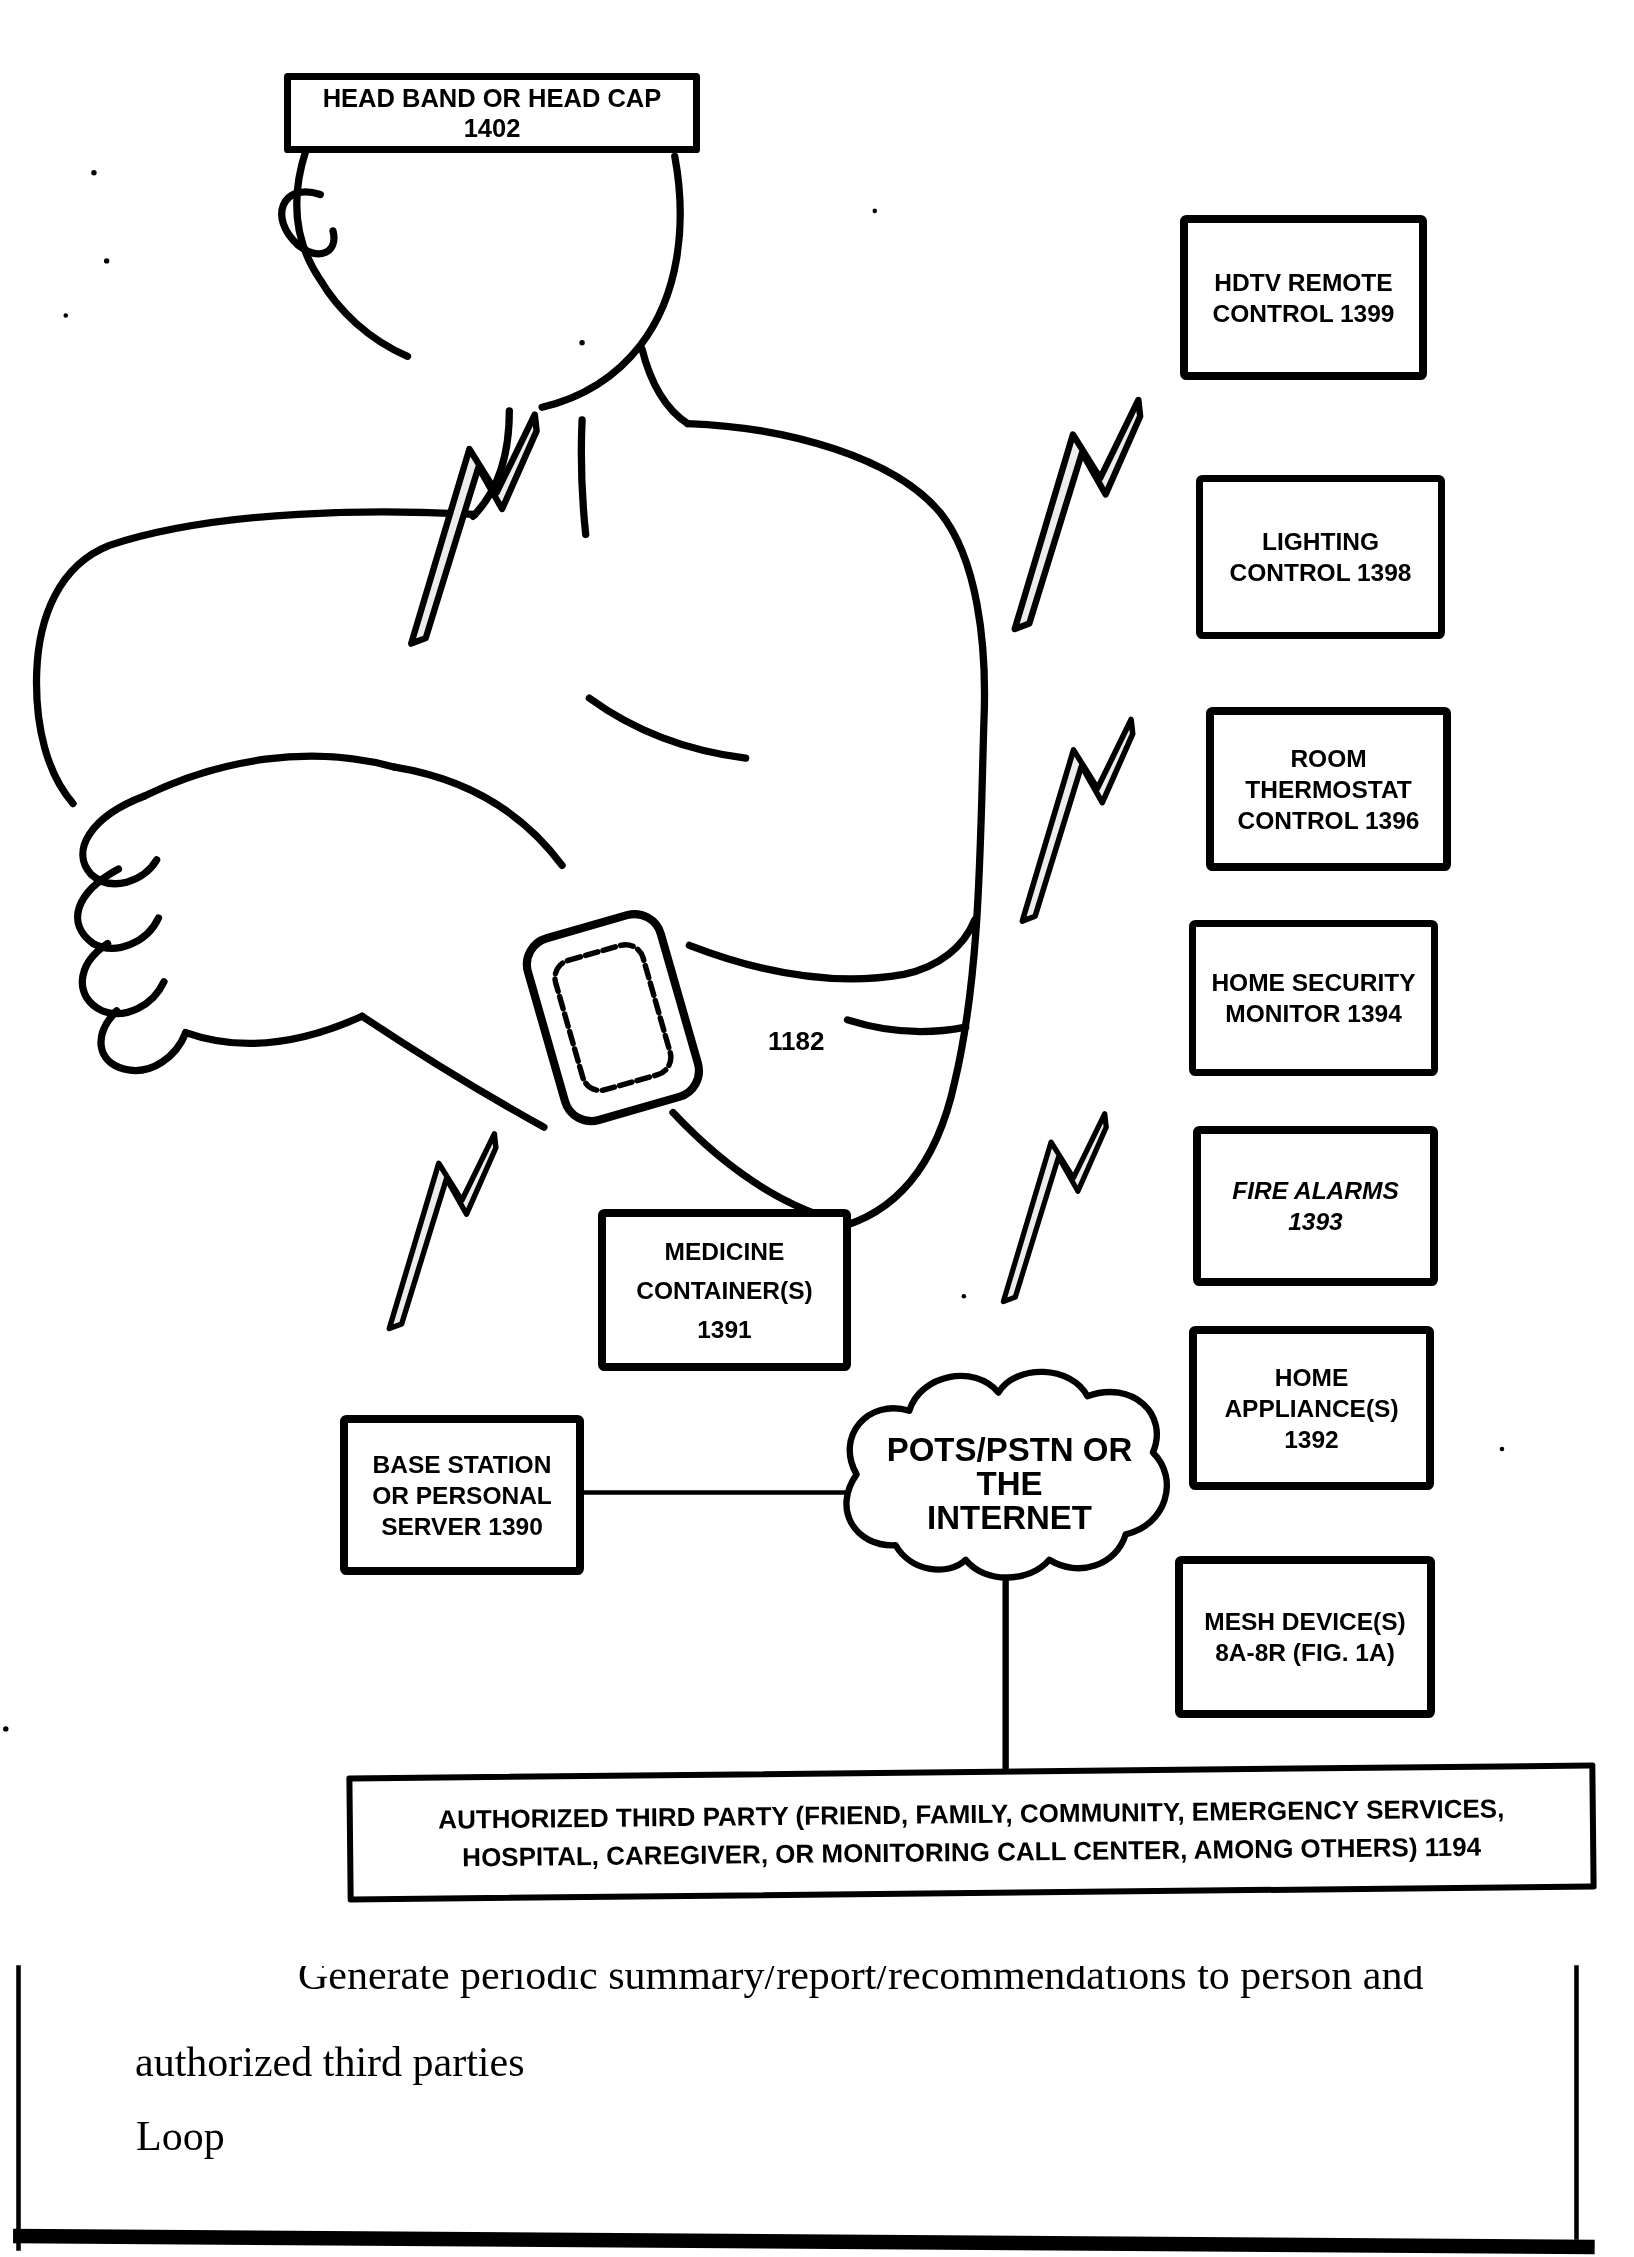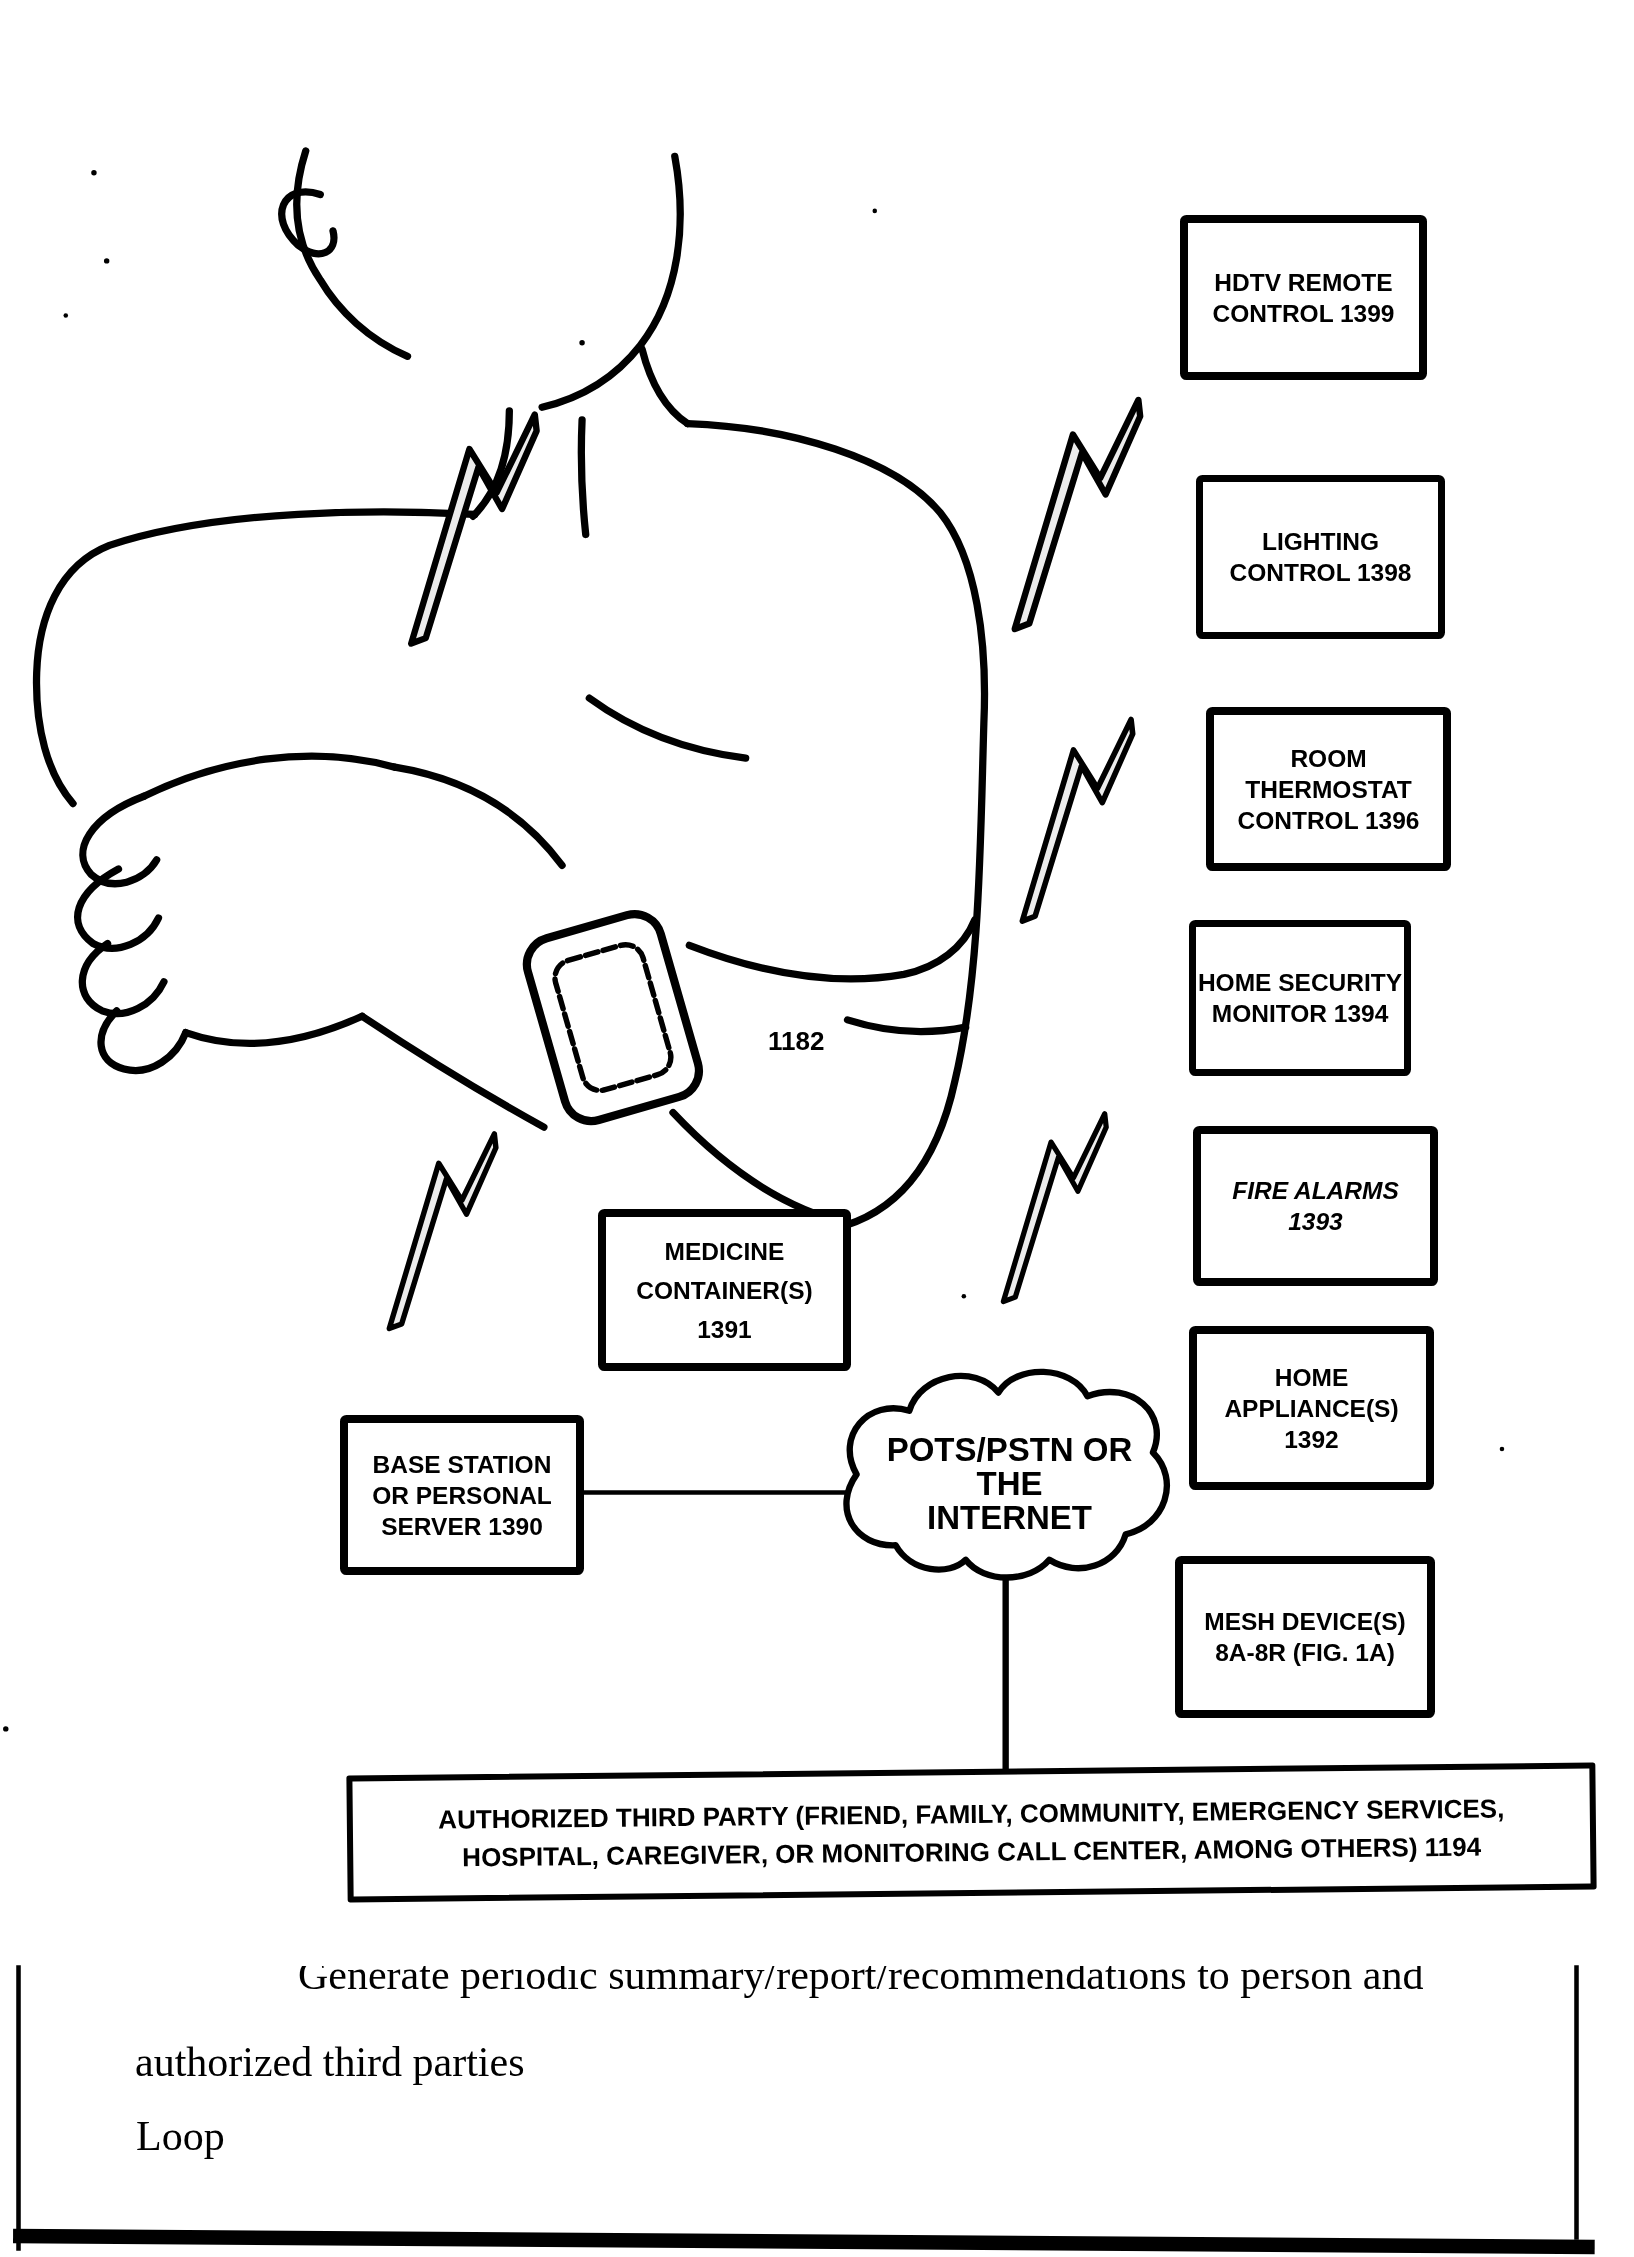--- a/index.html
+++ b/index.html
@@ -12,21 +12,21 @@
        font-weight:bold;font-size:24.5px;line-height:31px;letter-spacing:0px;}
   .box div{white-space:nowrap;}
   .thick{border-width:8.2px;}
   #headband-box{left:284px;top:73px;width:416px;height:80px;font-size:25.5px;line-height:30px;border-radius:3.6px;}
   #patch-box{left:524px;top:535px;width:129px;height:162px;}
   #medicine-box{left:598px;top:1209px;width:253px;height:162px;gap:8px;}
   #base-box{left:340px;top:1415px;width:244px;height:160px;}
   #hdtv-box{left:1180px;top:215px;width:247px;height:165px;}
   #lighting-box{left:1196px;top:475px;width:249px;height:164px;}
   #thermo-box{left:1196px;top:707px;width:245px;height:164px;margin-left:10px;}
-  #security-box{left:1189px;top:920px;width:222px;height:156px;}
+  #security-box{left:1189px;top:920px;width:249px;height:156px;}
   #fire-box{left:1193px;top:1126px;width:245px;height:160px;font-style:italic;}
   #appliance-box{left:1189px;top:1326px;width:245px;height:164px;}
   #mesh-box{left:1175px;top:1556px;width:260px;height:162px;}
   #thirdparty-box{left:347px;top:1769px;width:1249px;height:127px;border-width:6.4px;
       font-size:26px;line-height:38px;transform:rotate(-0.6deg);border-radius:2.7px;}
   #cloud-label{position:absolute;left:866px;top:1433px;width:287px;z-index:2;
       font-weight:bold;font-size:33px;line-height:34px;text-align:center;}
   #wrist-ref{position:absolute;left:768px;top:1026px;z-index:2;font-weight:bold;font-size:26px;}
   .serif{position:absolute;z-index:2;font-family:"Liberation Serif",serif;font-size:42px;
       line-height:51px;white-space:nowrap;font-weight:400;}
@@ -104,20 +104,24 @@
         <circle cx="117" cy="287" r="3"></circle>
       <circle cx="72" cy="347" r="2.5"></circle>
         <circle cx="640" cy="377" r="3"></circle>
       <circle cx="962" cy="232" r="2.5"></circle>
         <circle cx="6" cy="1902" r="3"></circle>
       <circle cx="1060" cy="1426" r="2.5"></circle>
         <circle cx="1652" cy="1594" r="2.5"></circle>
     </g>
   </svg>
 
+  <div class="box" id="headband-box">
+    <div>HEAD BAND OR HEAD CAP</div>
+    <div>1402</div>
+  </div>
 
 
   <div class="box thick" id="medicine-box">
     <div>MEDICINE</div>
     <div>CONTAINER(S)</div>
     <div>1391</div>
   </div>
 
   <div class="box thick" id="base-box">
     <div>BASE STATION</div>

